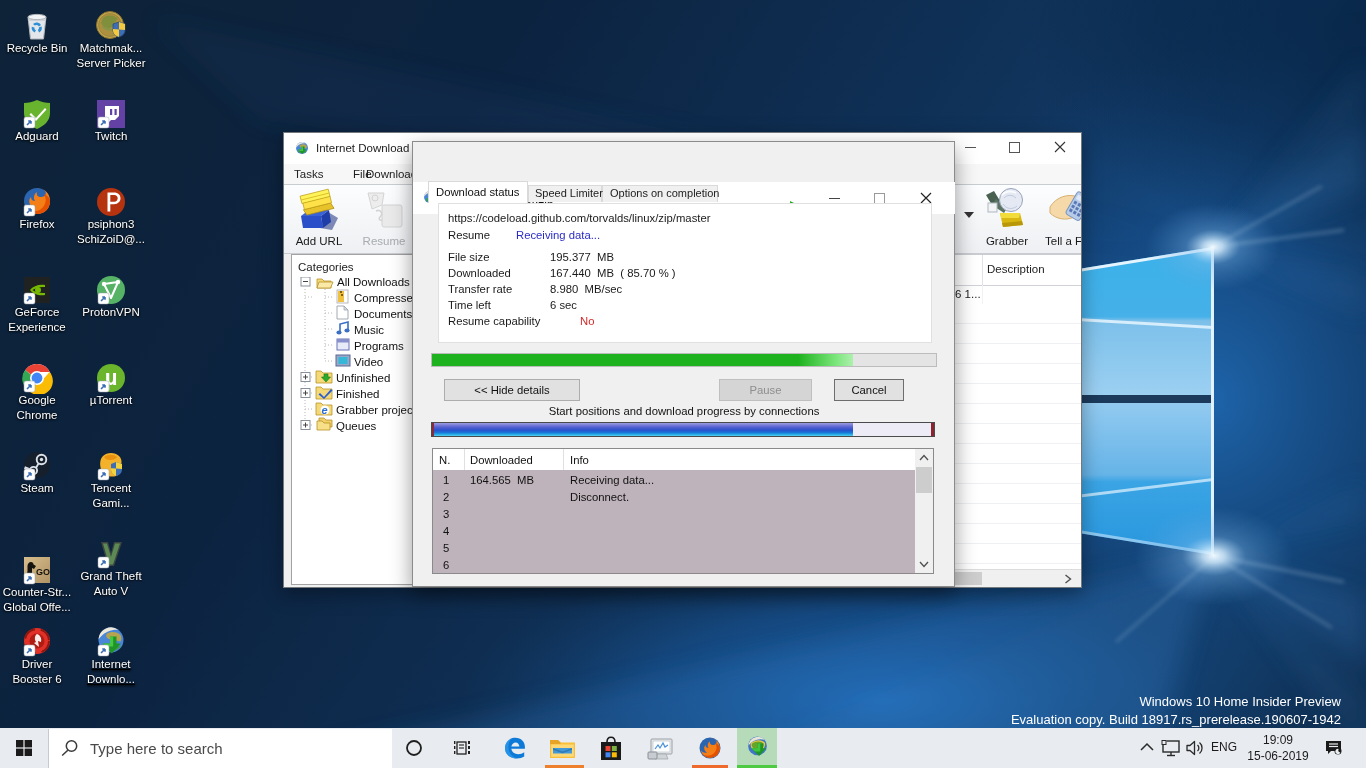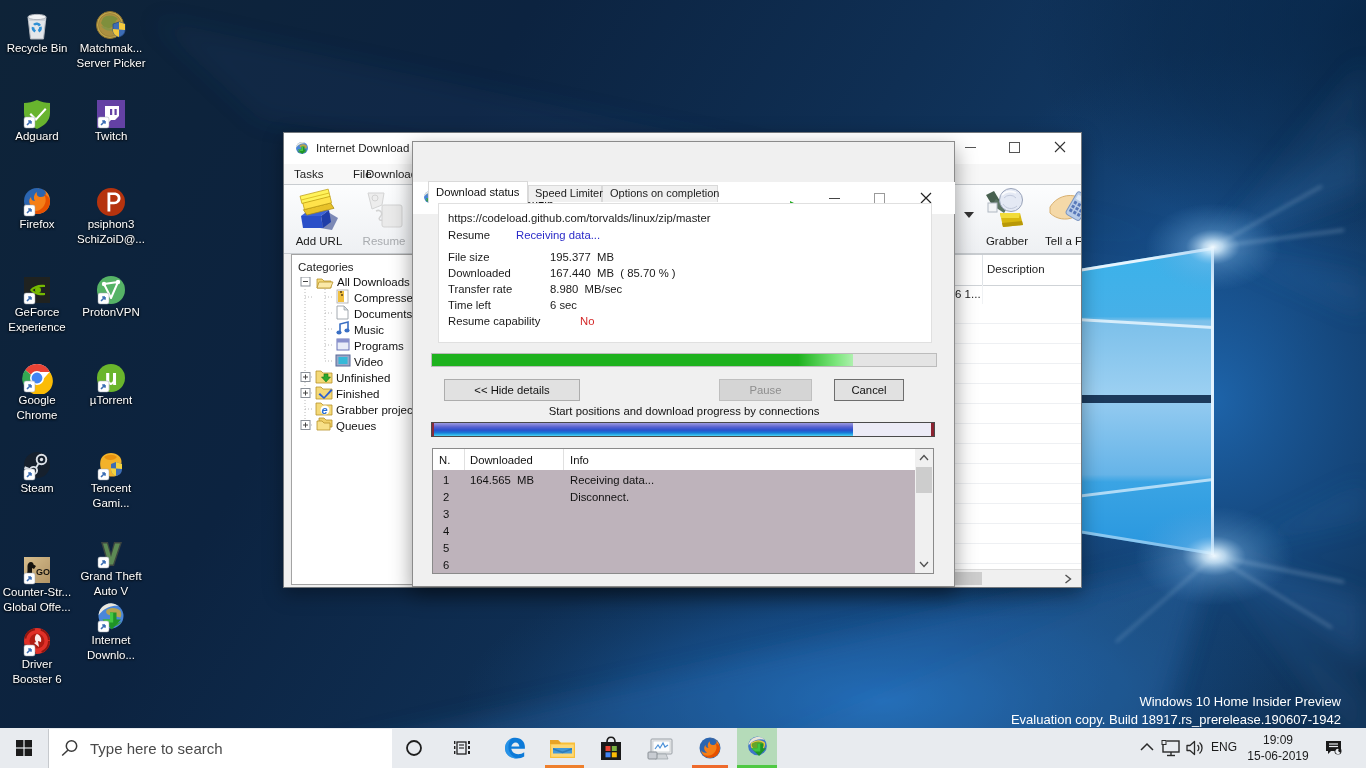--- a/index.html
+++ b/index.html
@@ -281,21 +281,21 @@
  <div class="ig"><svg width="32" height="32" viewBox="0 0 32 32">
   <circle cx="16" cy="15" r="13" fill="#e03028"></circle>
   <circle cx="16" cy="15" r="12" fill="none" stroke="#8e1710" stroke-width="2" stroke-dasharray="14 6"></circle>
   <circle cx="16" cy="15" r="7.5" fill="#b01c12"></circle>
   <path d="M16 8 C19 9 21 12 20 16 L17 15 L18 21 L13 17 L15 16 C13 13 14 9 16 8 Z" fill="#fff" opacity="0.92"></path>
   <use href="#sc" x="3" y="19"></use>
  </svg></div>
  <div class="lbl">Driver<br>Booster 6</div>
 </div>
 
-<div class="dicon" style="left:74px;top:602px;">
+<div class="dicon" style="left:74px;top:626px;text-decoration:underline;">
  <div class="ig"><svg width="32" height="32" viewBox="0 0 32 32">
   <circle cx="16" cy="14" r="12.5" fill="#4a86d8"></circle>
   <path d="M3.5 14 a12.5 12.5 0 0 1 20 -10 C18 3 10 6 6.5 10 C4.5 12 3.5 13 3.5 14 Z" fill="#ece8dc"></path>
   <path d="M6 19.5 a12.5 12.5 0 0 0 20.5 0 C20 22.5 12 22.5 6 19.5 Z" fill="#3f9e3f"></path>
   <path d="M12 7.5 C16 5 22.5 5.5 25.5 9 C26.5 11 26.5 13.5 25.5 15.5 L14 13 C11 12 10.5 9.5 12 7.5 Z" fill="#c8a838" opacity="0.85"></path>
   <path d="M7.5 17.5 L15 17.5 L15 10.5 L21.5 10.5 L21.5 17.5 L26 17.5 L16.8 27.5 Z" fill="#1f9427"></path>
   <path d="M7.5 17.5 L15 17.5 L15 10.5 L18.2 10.5 L18.2 20.5 L12.2 20.5 Z" fill="#44c844"></path>
   <use href="#sc" x="3" y="19"></use>
  </svg></div>
  <div class="lbl">Internet<br>Downlo...</div>

